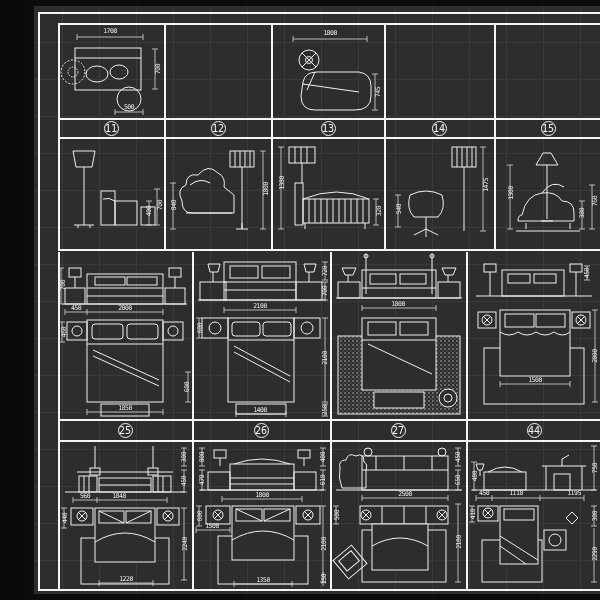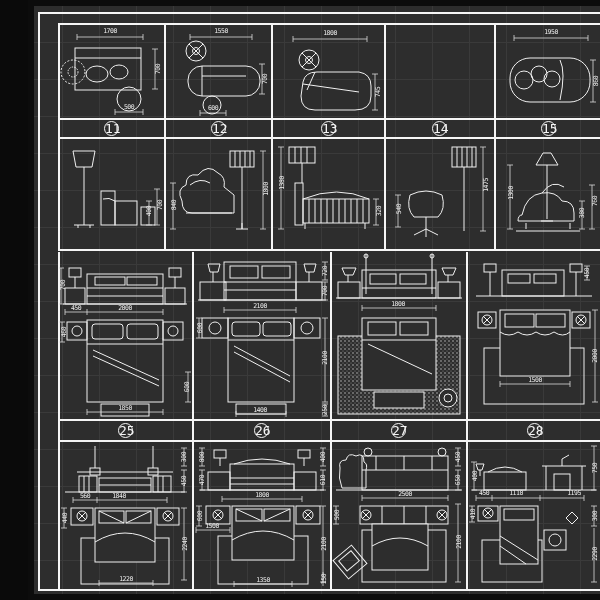--- a/index.html
+++ b/index.html
@@ -14,21 +14,21 @@
   .hl{position:absolute;background:#f5f5f5;height:2px;z-index:2;}
   .vl{position:absolute;background:#f5f5f5;width:2px;z-index:2;}
   .cell{position:absolute;z-index:3;}
   svg.art{position:absolute;left:0;top:0;width:100%;height:100%;stroke:#f0f0f0;fill:none;stroke-width:1;}
   svg.art .dl{stroke:#d9d9d9;stroke-width:0.8;}
   svg.art .bg{fill:#2d2d2d;}
   .dim{position:absolute;font-size:6.5px;line-height:7px;color:#ececec;white-space:nowrap;
        transform:translate(-50%,-50%);z-index:4;letter-spacing:-0.5px;}
   .dim.v{transform:translate(-50%,-50%) rotate(-90deg);}
   .badge{position:absolute;width:13px;height:13px;border:1px solid #f5f5f5;border-radius:50%;
-       color:#f5f5f5;font-size:13px;line-height:13px;text-align:center;z-index:4;}
+       color:#f5f5f5;font-size:10px;line-height:13px;z-index:4;}
 </style>
 </head>
 <body>
 
 <div class="page">
 
   <div class="frame" style="left:10px;top:12px;width:576px;height:575px"></div>
 
   <div class="hl" style="left:30px;top:23px;width:545px"></div>
   <div class="hl" style="left:30px;top:118px;width:545px"></div>
@@ -60,65 +60,36 @@
         <ellipse cx="60" cy="48" rx="9" ry="7"></ellipse>
       <circle cx="70" cy="75" r="12"></circle>
       <circle cx="14" cy="48" r="12" stroke-dasharray="2 1.6"></circle>
         <circle cx="14" cy="48" r="5" stroke-dasharray="1.5 1.2"></circle>
     </svg>
     <div class="dim" style="left:51px;top:7px">1700</div>
     <div class="dim v" style="left:99px;top:45px">700</div>
     <div class="dim" style="left:70px;top:83px">500</div>
   </div>
 
-  <div class="cell" style="left:138px;top:24px;width:104px;height:93px">
-    <svg class="art" viewBox="0 0 104 93">
-      <path class="dl" d="M24,13h62M24,10v6M86,10v6"></path>
-      <path class="dl" d="M96,40v30M93,40h6M93,70h6"></path>
-      <path class="dl" d="M34,89h26M34,86v6M60,86v6"></path>
-      <circle cx="30" cy="27" r="10"></circle>
-        <circle cx="30" cy="27" r="3.5"></circle>
-        <path d="M23,20l14,14M37,20l-14,14"></path>
-      <rect x="22" y="42" width="72" height="30" rx="14"></rect>
-      <path d="M36,42v30M36,52h44"></path>
-      <circle cx="46" cy="81" r="9"></circle>
-    </svg>
-    <div class="dim" style="left:55px;top:7px">1550</div>
-    <div class="dim v" style="left:99px;top:55px">700</div>
-    <div class="dim" style="left:47px;top:84px">600</div>
-  </div>
 
   <div class="cell" style="left:245px;top:24px;width:110px;height:93px">
     <svg class="art" viewBox="0 0 110 93">
       <path class="dl" d="M20,15h74M20,12v6M94,12v6"></path>
       <path class="dl" d="M102,50v36M99,50h6M99,86h6"></path>
       <circle cx="36" cy="36" r="10"></circle>
         <circle cx="36" cy="36" r="3.5"></circle>
         <path d="M29,29l14,14M43,29l-14,14"></path>
       <path d="M30,58q2-10,14-10h42q12,2,12,14v10q0,14-16,14H42q-14,0-14-14z"></path>
       <path d="M30,60l56,8M42,48l-8,18"></path>
     </svg>
     <div class="dim" style="left:57px;top:9px">1800</div>
     <div class="dim v" style="left:105px;top:68px">745</div>
   </div>
 
 
-  <div class="cell" style="left:468px;top:24px;width:104px;height:93px">
-    <svg class="art" viewBox="0 0 104 93">
-      <path class="dl" d="M18,14h74M18,11v6M92,11v6"></path>
-      <path class="dl" d="M97,36v42M94,36h6M94,78h6"></path>
-      <rect x="14" y="34" width="80" height="44" rx="20"></rect>
-      <circle cx="28" cy="56" r="9"></circle>
-        <circle cx="43" cy="50" r="8"></circle>
-        <circle cx="56" cy="55" r="8"></circle>
-      <path d="M64,36q6,12,0,40"></path>
-    </svg>
-    <div class="dim" style="left:55px;top:8px">1950</div>
-    <div class="dim v" style="left:100px;top:57px">860</div>
-  </div>
 
   <div class="badge" style="left:76px;top:121px">11</div>
   <div class="badge" style="left:183px;top:121px">12</div>
   <div class="badge" style="left:293px;top:121px">13</div>
   <div class="badge" style="left:404px;top:121px">14</div>
   <div class="badge" style="left:513px;top:121px">15</div>
 
   <div class="cell" style="left:31px;top:139px;width:104px;height:109px">
     <svg class="art" viewBox="0 0 104 109">
       <path d="M14,12h22l-3,16h-16zM25,28v58M15,86h20M19,86v3M31,86v3"></path>
@@ -320,21 +291,21 @@
       <path class="dl" d="M32,132h70M32,129v6M102,129v6"></path>
     </svg>
     <div class="dim v" style="left:119px;top:21px">450</div>
     <div class="dim v" style="left:127px;top:104px">2000</div>
     <div class="dim" style="left:67px;top:128px">1500</div>
   </div>
 
   <div class="badge" style="left:90px;top:423px">25</div>
   <div class="badge" style="left:226px;top:423px">26</div>
   <div class="badge" style="left:363px;top:423px">27</div>
-  <div class="badge" style="left:499px;top:423px">28</div>
+  <div class="badge" style="left:499px;top:423px">44</div>
 
   <div class="cell" style="left:31px;top:442px;width:132px;height:147px">
     <svg class="art" viewBox="0 0 132 147">
       <path d="M36,4v22M94,4v22"></path>
       <rect x="31" y="26" width="10" height="7"></rect>
         <rect x="89" y="26" width="10" height="7"></rect>
       <path d="M18,30h96"></path>
       <rect x="20" y="34" width="18" height="16"></rect>
         <path d="M25,34v16M30,34v16"></path>
       <rect x="94" y="34" width="18" height="16"></rect>

